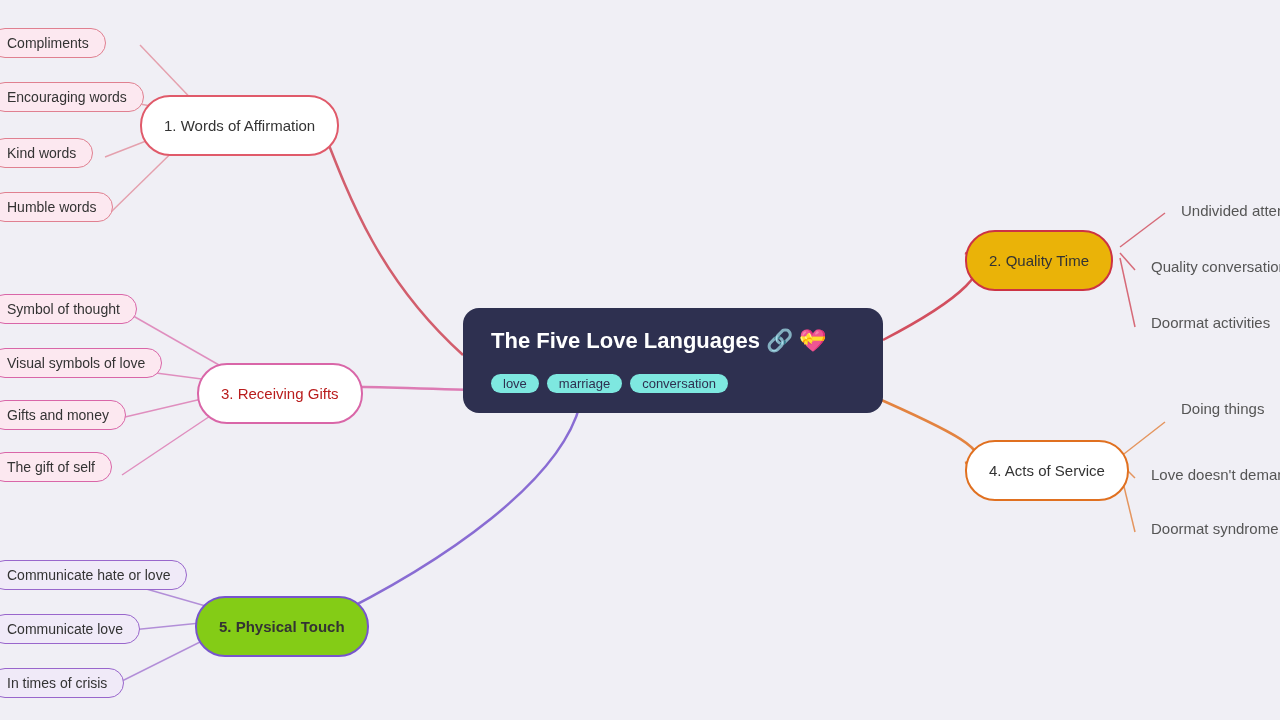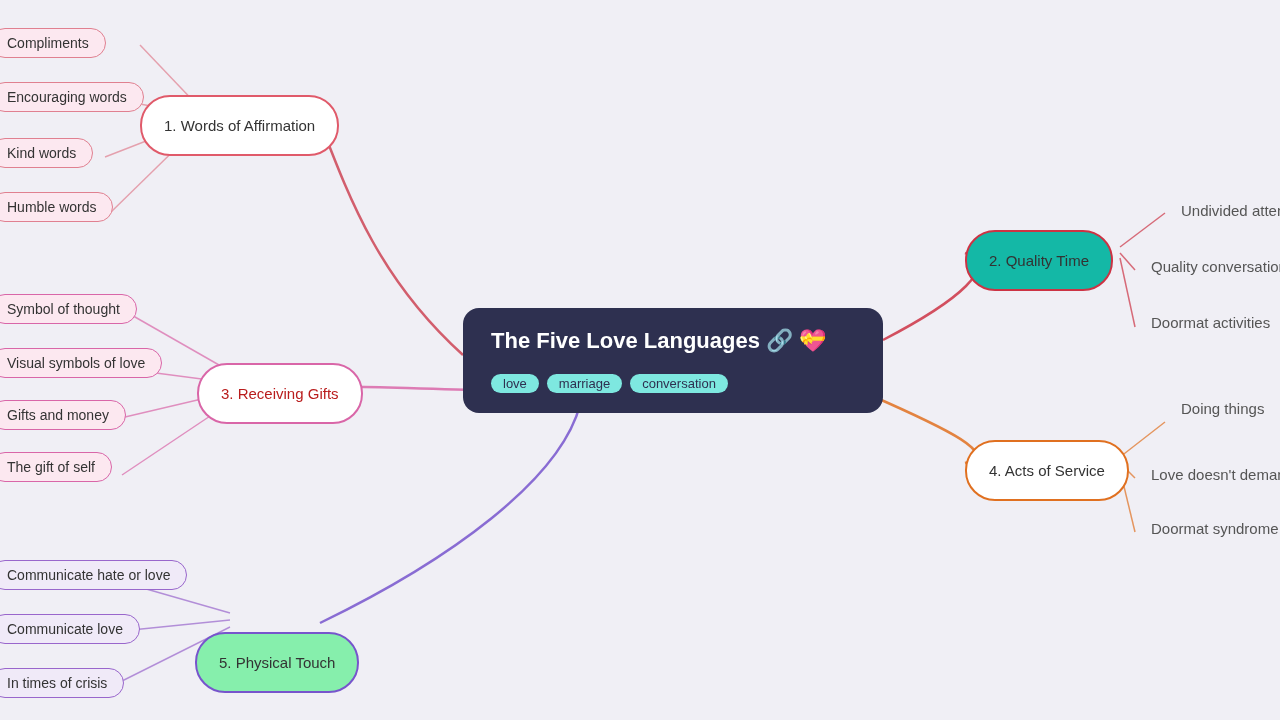--- a/index.html
+++ b/index.html
@@ -78,42 +78,43 @@
       border: 2px solid #d966a8;
       background: #fff;
       color: #b91c1c;
       left: 197px;
       top: 363px;
     }
 
     
     .node-qt {
       border: 2px solid #cc3344;
-      background: #14b8a6;
+      background: #eab308;
       color: #333;
       left: 965px;
       top: 230px;
     }
 
     
     .node-aos {
       border: 2px solid #e07020;
       background: #fff;
       color: #333;
       left: 965px;
       top: 440px;
     }
 
     
     .node-pt {
       border: 2px solid #7755cc;
-      background: #86efac;
+      background: #84cc16;
       color: #333;
       left: 195px;
-      top: 632px;
+      top: 596px;
+      font-weight: bold;
     }
 
     
     .leaf {
       position: absolute;
       font-size: 14px;
       color: #333;
       background: #fce8f0;
       border-radius: 20px;
       padding: 6px 16px;

